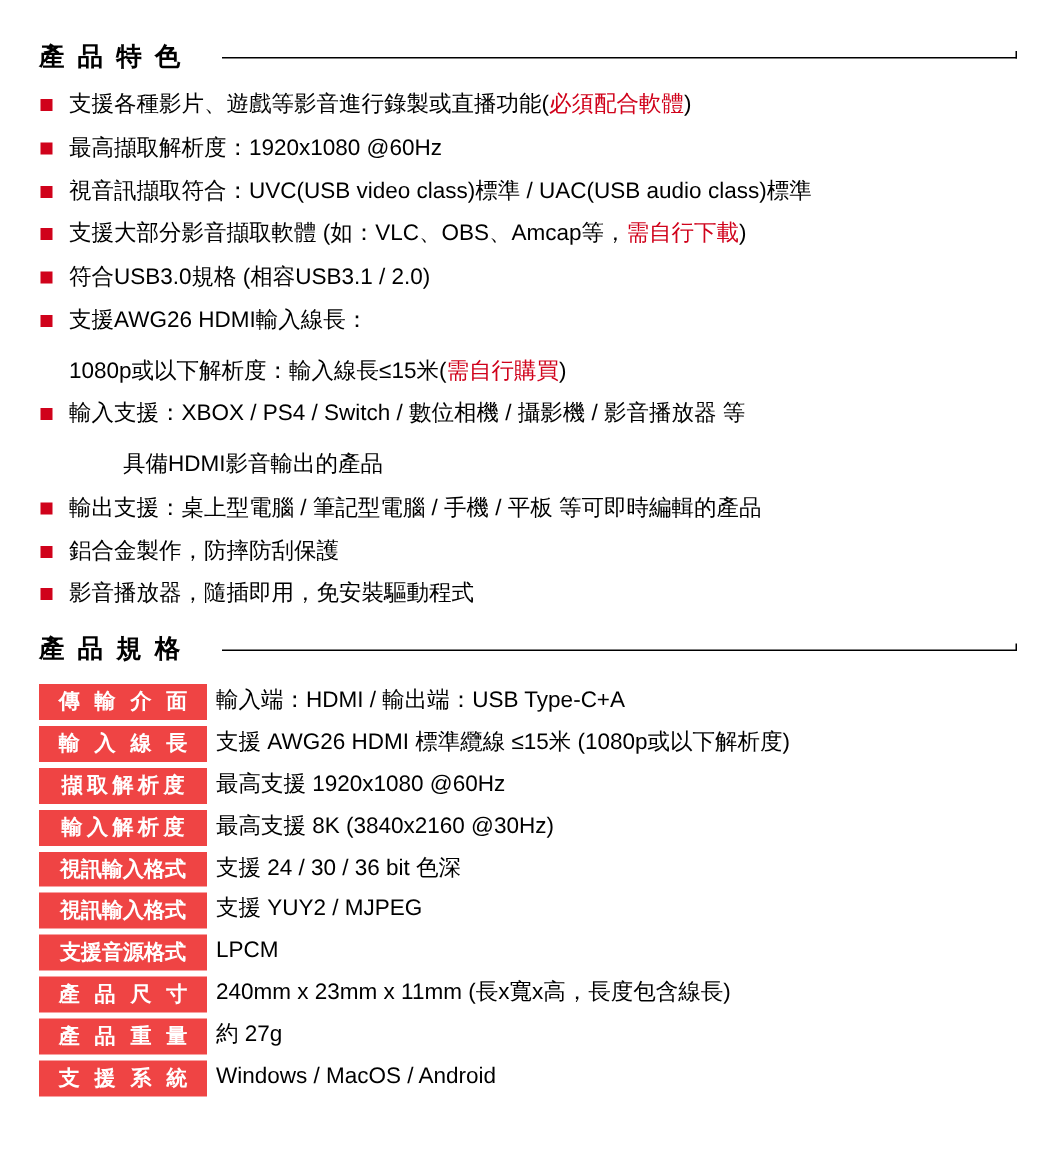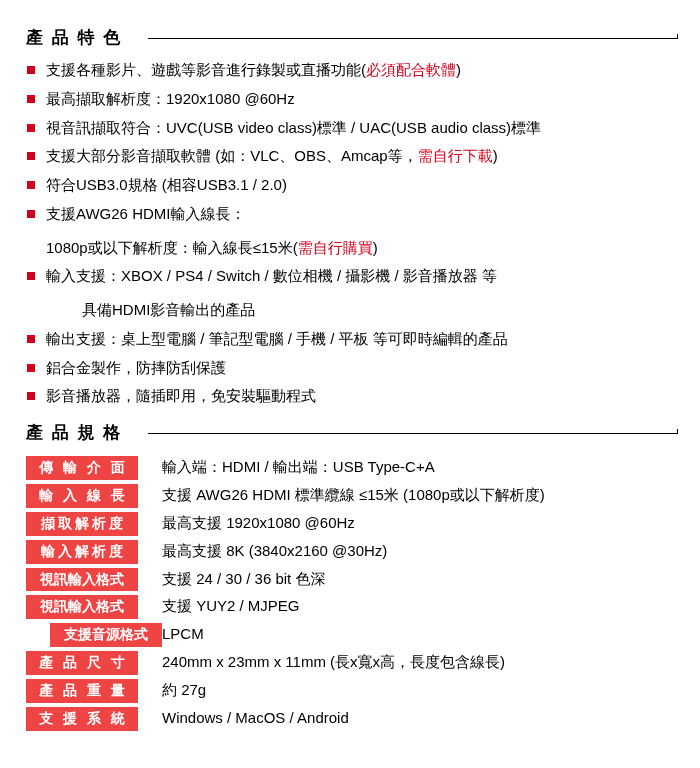--- a/index.html
+++ b/index.html
@@ -191,21 +191,21 @@
           <td class="spec-value-cell">支援 24 / 30 / 36 bit 色深</td>
         </tr>
         <tr>
           <td class="spec-label-cell">
             <span class="spec-label" style="letter-spacing: 0px; padding-left: 2px;">視訊輸入格式</span>
           </td>
           <td class="spec-value-cell">支援 YUY2 / MJPEG</td>
         </tr>
         <tr>
           <td class="spec-label-cell">
-            <span class="spec-label" style="letter-spacing: 0px; padding-left: 2px; margin-left: 24px;">支援音源格式</span>
+            <span class="spec-label" style="letter-spacing: 0px; padding-left: 2px;">支援音源格式</span>
           </td>
           <td class="spec-value-cell">LPCM</td>
         </tr>
         <tr>
           <td class="spec-label-cell">
             <span class="spec-label">產 品 尺 寸</span>
           </td>
           <td class="spec-value-cell">240mm x 23mm x 11mm (長x寬x高，長度包含線長)</td>
         </tr>
         <tr>

